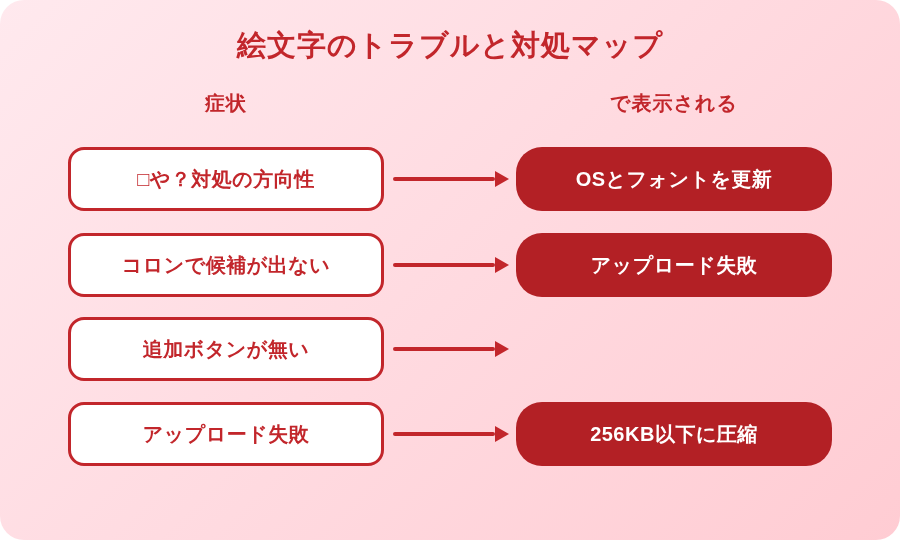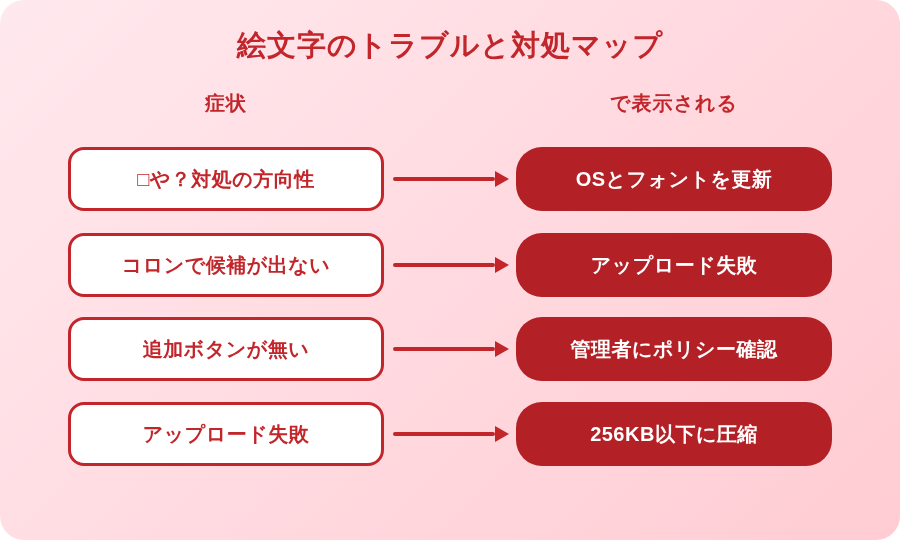--- a/index.html
+++ b/index.html
@@ -114,21 +114,20 @@
 
   <div class="row r1">
     <div class="symptom-box">コロンで候補が出ない</div>
     <div class="arrow"></div>
     <div class="action-box">アップロード失敗</div>
   </div>
 
   <div class="row r2">
     <div class="symptom-box">追加ボタンが無い</div>
     <div class="arrow"></div>
-    <div class="action-box">管理者にポリシー確認</div>
   </div>
 
   <div class="row r3">
     <div class="symptom-box">アップロード失敗</div>
     <div class="arrow"></div>
     <div class="action-box">256KB以下に圧縮</div>
   </div>
 </div>
 
 </body></html>

